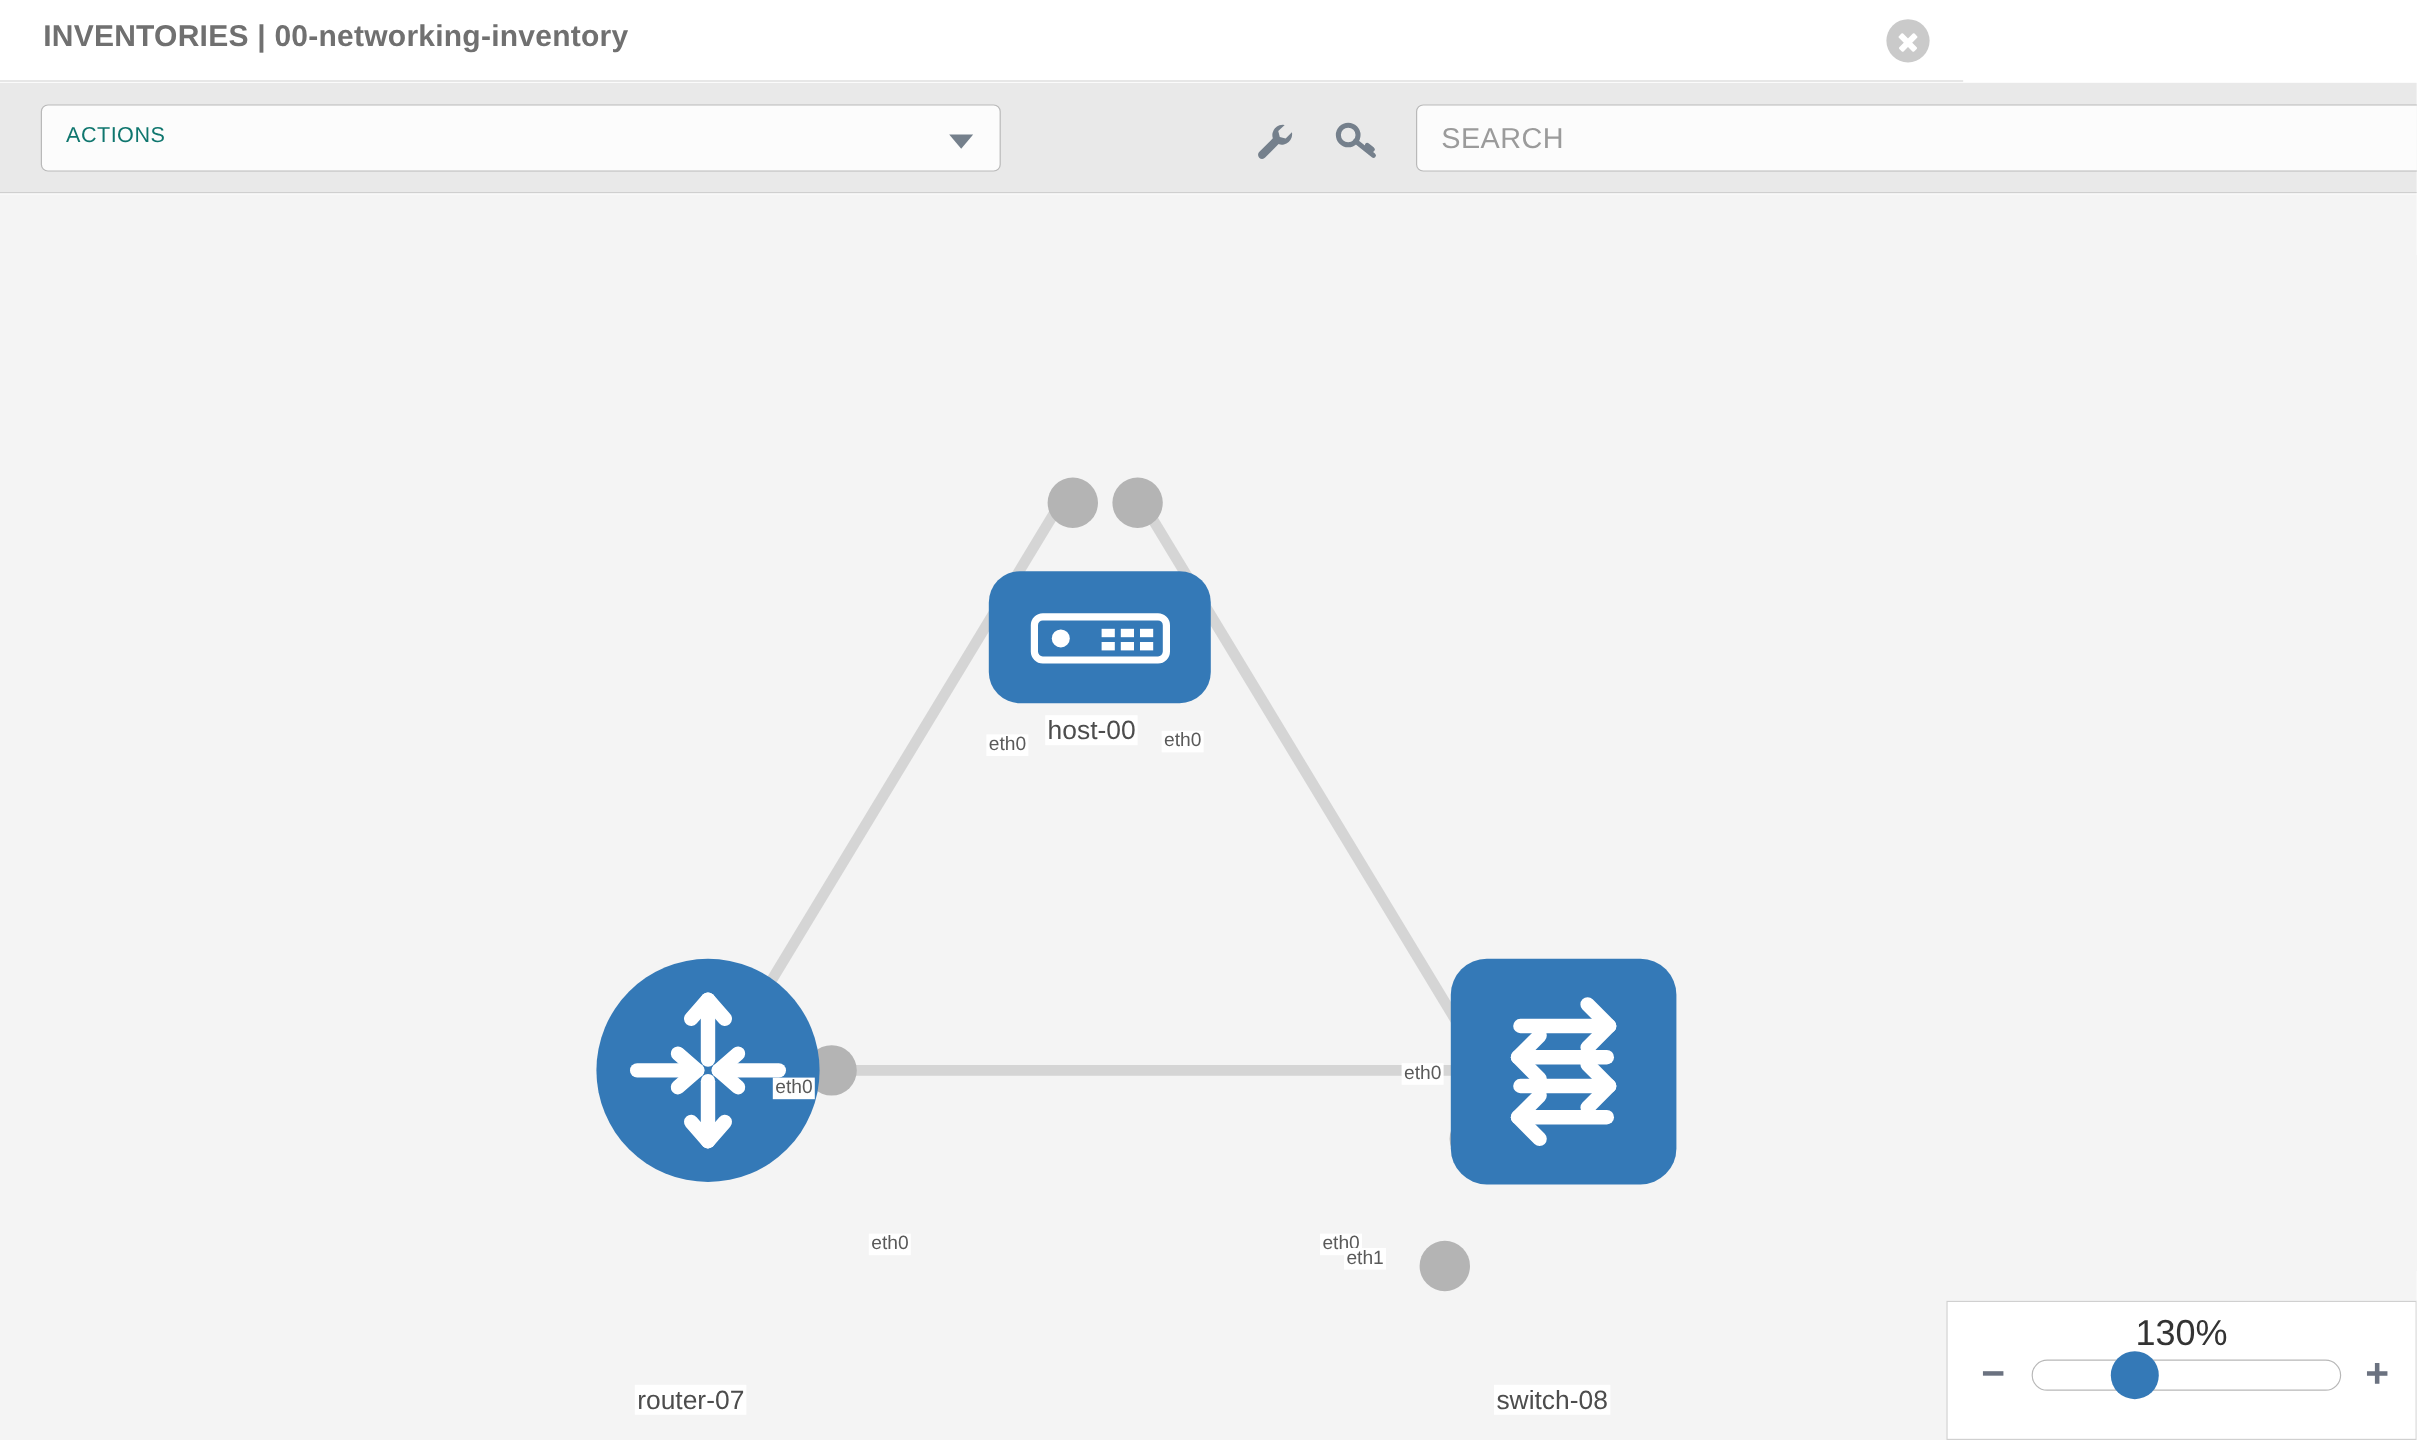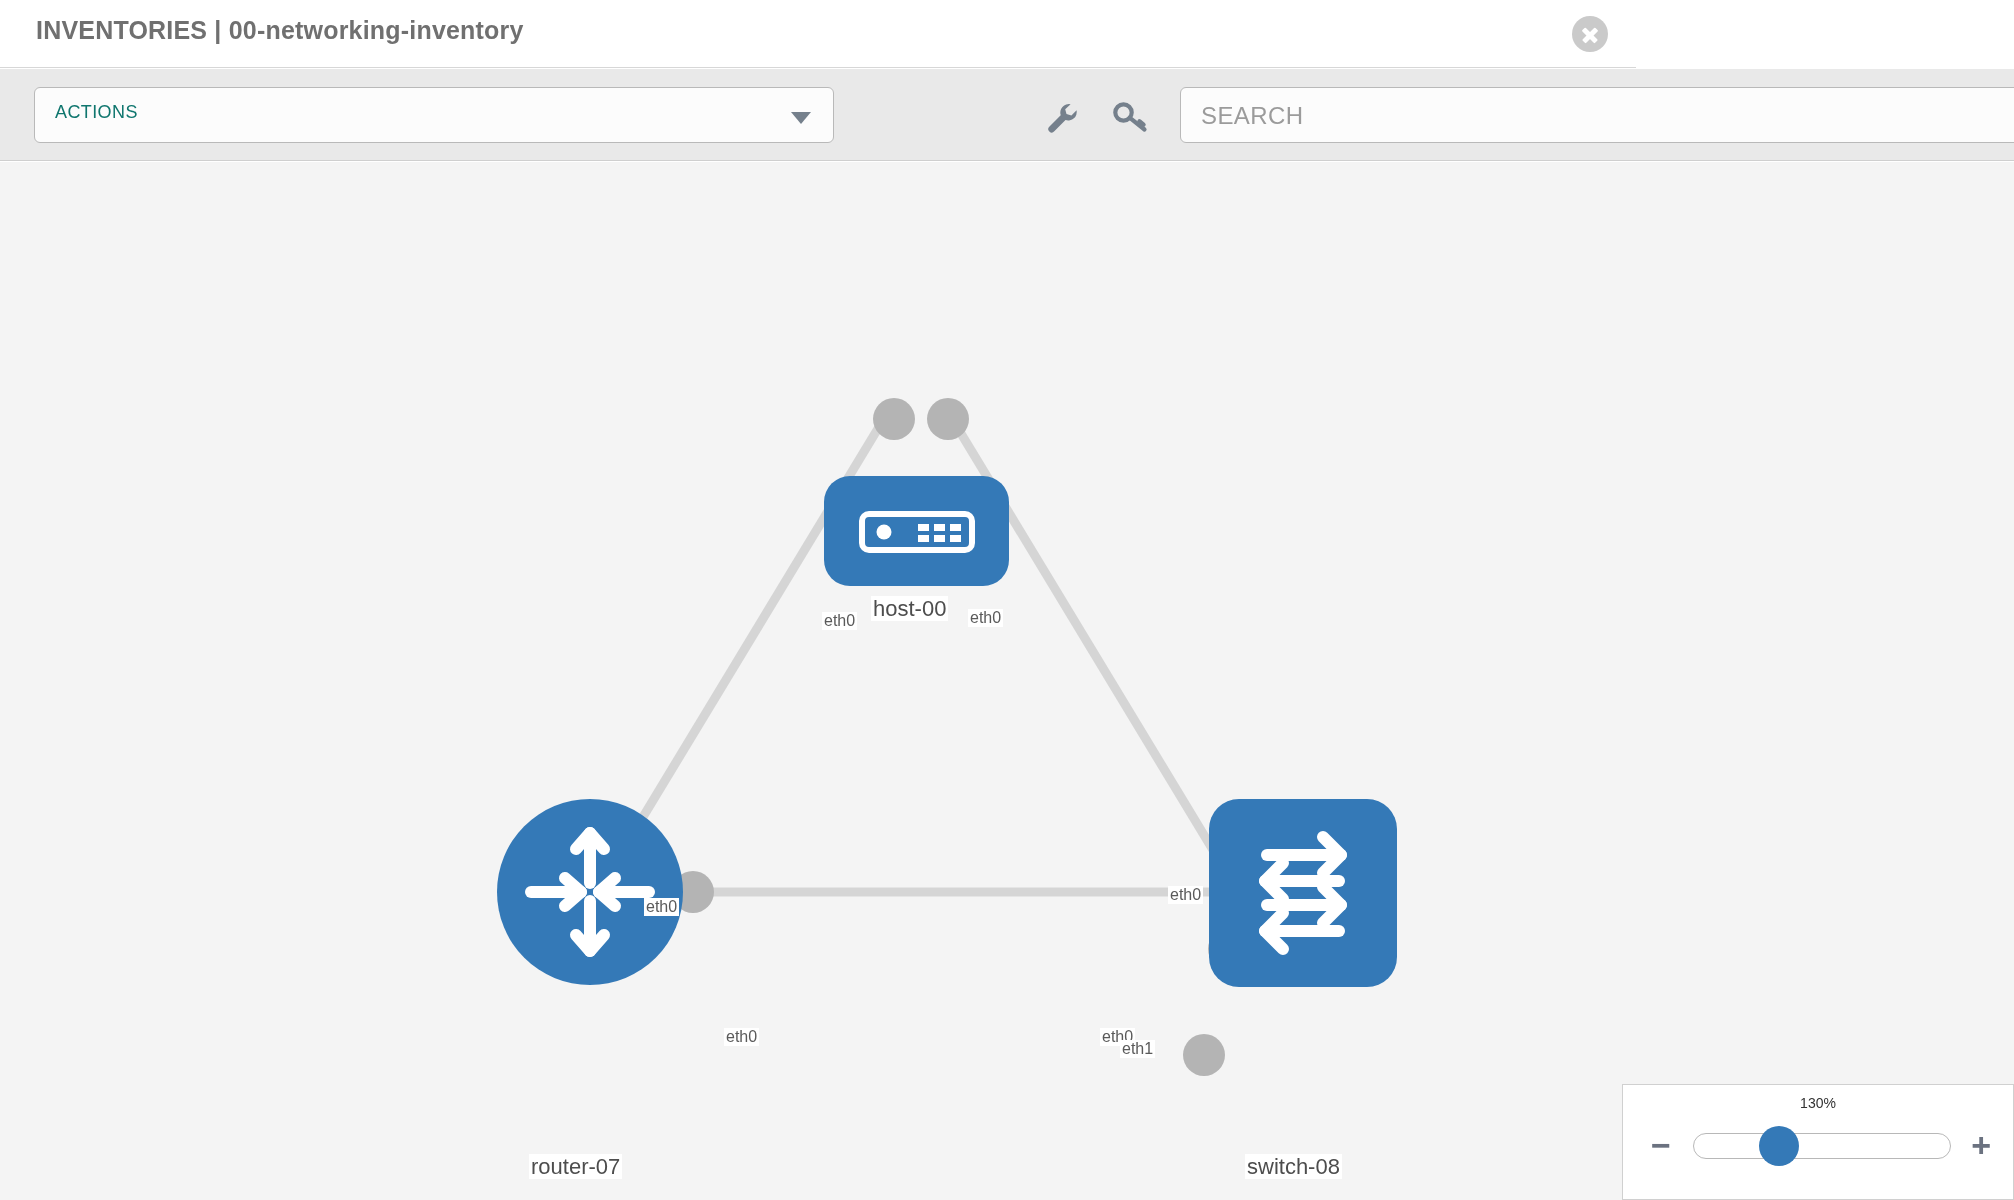--- a/index.html
+++ b/index.html
@@ -138,21 +138,21 @@
   
   .zoom-panel {
     position: absolute; left: 1622px; top: 1084px;
     width: 392px; height: 116px;
     background: #ffffff;
     border: 1px solid #d0d0d0;
   }
   .zoom-value {
     position: absolute; left: 0; right: 0; top: 10px;
     text-align: center;
-    font-size: 14px; color: #333333;
+    font-size: 30px; color: #333333;
   }
   .zoom-minus, .zoom-plus {
     position: absolute; top: 47px;
     color: #6b7280; cursor: pointer;
     font-size: 34px; line-height: 26px; font-weight: bold;
   }
   .zoom-minus { left: 28px; }
   .zoom-plus  { right: 22px; }
   .zoom-track {
     position: absolute; left: 70px; top: 48px;

